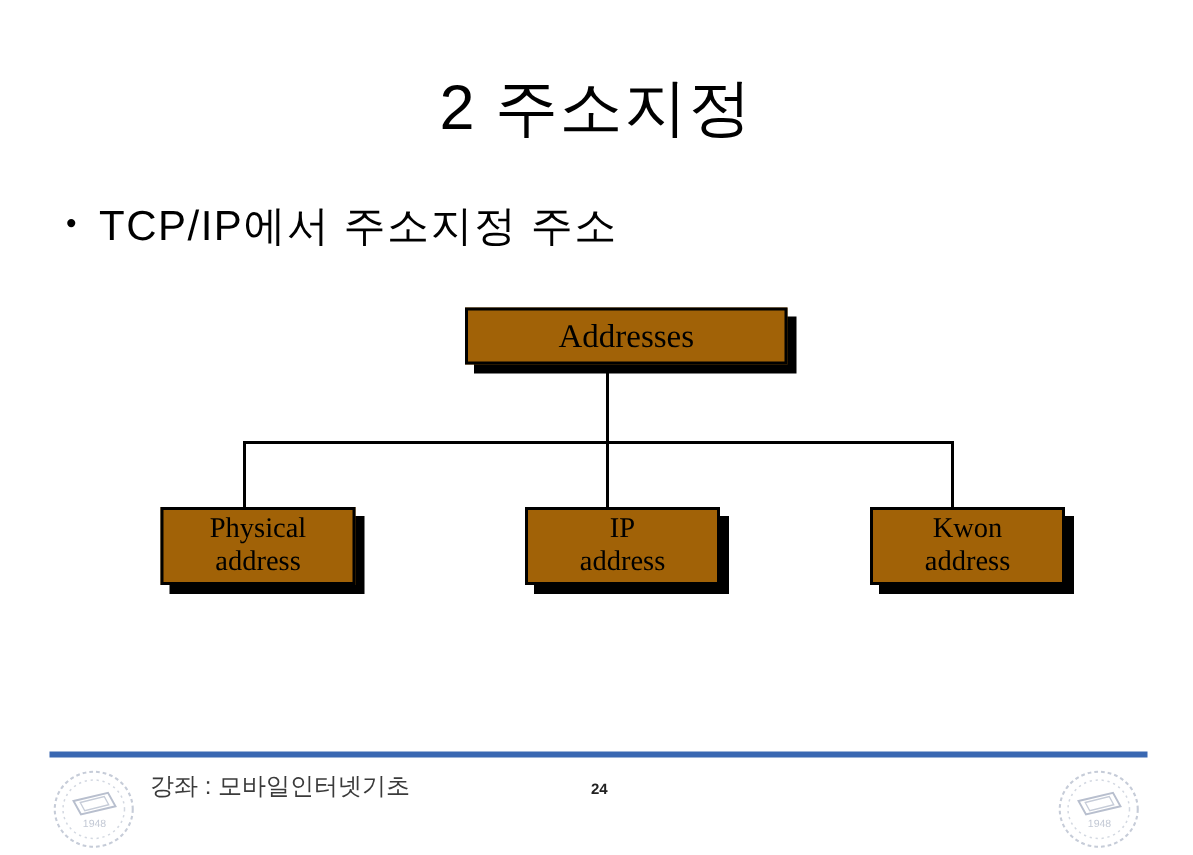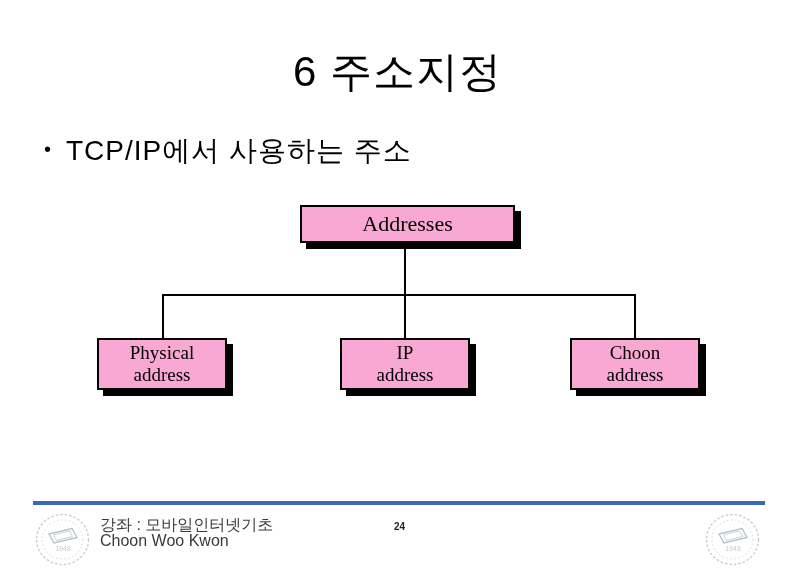--- a/index.html
+++ b/index.html
@@ -15,24 +15,24 @@
     font-size:42px;font-weight:400;letter-spacing:1px;color:#000;
   }
   .bullet-line{
     left:44px;top:132px;display:flex;align-items:flex-start;
     font-size:28px;letter-spacing:1px;color:#000;
   }
   .bullet-glyph{font-size:20px;line-height:34px;margin-right:14px;}
 
   
   .node{
-    background:#f9a8d4;border:2px solid #000;box-shadow:6px 6px 0 #000;
+    background:#a16207;border:2px solid #000;box-shadow:6px 6px 0 #000;
     box-sizing:border-box;display:flex;flex-direction:column;
     align-items:center;justify-content:center;
-    font-family:"Liberation Serif","DejaVu Serif",serif;color:#000;
+    font-family:"Liberation Serif","DejaVu Serif",serif;color:#000;margin-left:10px;
   }
   .node-root{left:300px;top:205px;width:215px;height:38px;font-size:22px;}
   .node-child{width:130px;height:52px;font-size:19px;line-height:22px;align-items:center;}
   .node-physical{left:97px;top:338px;}
   .node-ip{left:340px;top:338px;}
   .node-port{left:570px;top:338px;}
 
   .line{background:#000;}
   .line-v{width:2px;}
   .line-h{height:2px;}
@@ -43,25 +43,25 @@
   .footer-left{left:100px;top:517px;}
   .footer-right{left:420px;top:517px;width:273px;text-align:right;}
   .page-number{left:394px;top:521px;font-size:10px;font-weight:bold;color:#222;}
   .seal{width:57px;height:53px;}
   .seal-left{left:34px;top:513px;}
   .seal-right{left:704px;top:513px;}
 </style>
 </head>
 <body>
 
-<div class="abs slide-title">6 주소지정</div>
+<div class="abs slide-title">2 주소지정</div>
 
 <div class="abs bullet-line">
   <span class="bullet-glyph">•</span>
-  <span>TCP/IP에서 사용하는 주소</span>
+  <span>TCP/IP에서 주소지정 주소</span>
 </div>
 
 <div class="abs line line-v" style="left:404px;top:247px;height:48px;"></div>
 <div class="abs line line-h" style="left:162px;top:294px;width:474px;"></div>
 <div class="abs line line-v" style="left:162px;top:294px;height:44px;"></div>
 <div class="abs line line-v" style="left:404px;top:294px;height:44px;"></div>
 <div class="abs line line-v" style="left:634px;top:294px;height:44px;"></div>
 
 <div class="abs node node-root">
   <span>Addresses</span>
@@ -71,39 +71,38 @@
   <span>Physical</span>
   <span>address</span>
 </div>
 
 <div class="abs node node-child node-ip">
   <span>IP</span>
   <span>address</span>
 </div>
 
 <div class="abs node node-child node-port">
-  <span>Choon</span>
+  <span>Kwon</span>
   <span>address</span>
 </div>
 
 <div class="abs footer-divider" style="background:#3a68b2;"></div>
 
 <div class="abs seal seal-left">
   <svg width="57" height="53" viewBox="0 0 57 53">
     <ellipse cx="28.5" cy="26.5" rx="26" ry="25" fill="none" stroke="#c6ccd8" stroke-width="1.4" stroke-dasharray="2.5 2"></ellipse>
     <ellipse cx="28.5" cy="26.5" rx="20.5" ry="19.5" fill="none" stroke="#d3d8e1" stroke-width="1" stroke-dasharray="1.5 2.5"></ellipse>
     <path d="M15 21 L38 15.5 L43 24.5 L20 30 Z" fill="none" stroke="#b8bfce" stroke-width="1.3"></path>
     <path d="M19.5 22 L35.5 18 L38.5 23.5 L22.5 27.5 Z" fill="none" stroke="#c6ccd8" stroke-width="0.9"></path>
     <text x="29" y="38" text-anchor="middle" font-size="7" fill="#c3c9d5">1948</text>
   </svg>
 </div>
 
 <div class="abs footer-text footer-left">
   <div>강좌 : 모바일인터넷기초</div>
-  <div>Choon Woo Kwon</div>
 </div>
 
 <div class="abs page-number">24</div>
 
 <div class="abs footer-text footer-right">
 </div>
 
 <div class="abs seal seal-right">
   <svg width="57" height="53" viewBox="0 0 57 53">
     <ellipse cx="28.5" cy="26.5" rx="26" ry="25" fill="none" stroke="#c6ccd8" stroke-width="1.4" stroke-dasharray="2.5 2"></ellipse>

